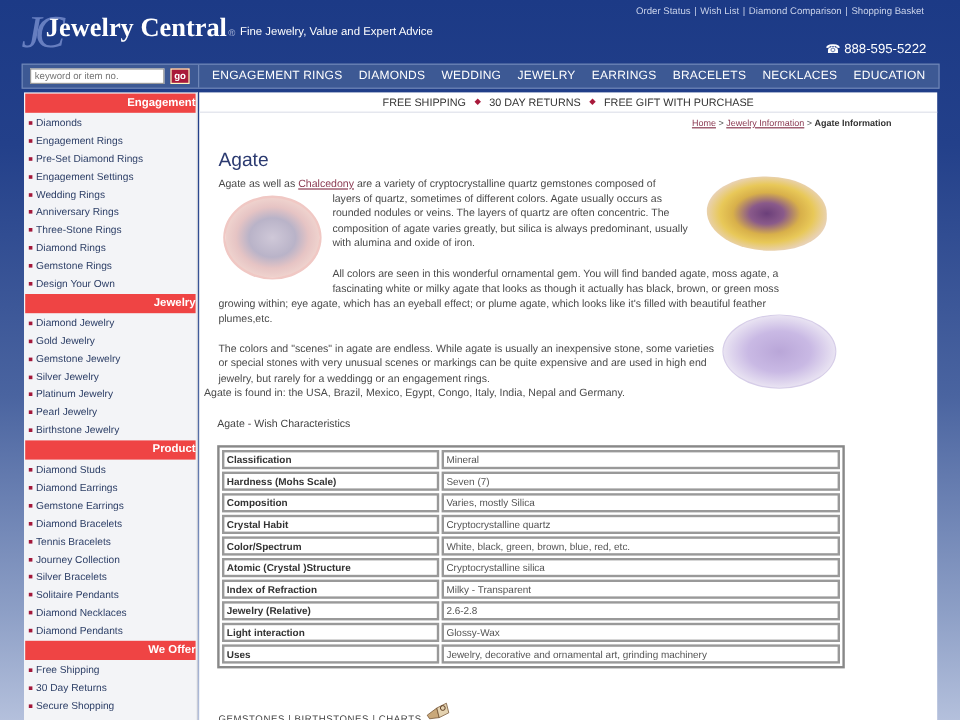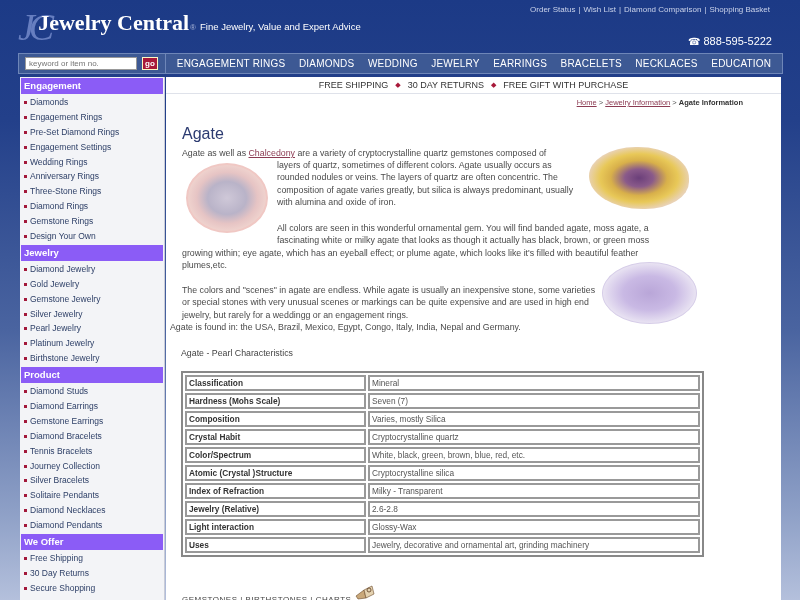--- a/index.html
+++ b/index.html
@@ -25,21 +25,21 @@
   
   .navbar { position: absolute; left: 18px; top: 53px; width: 765px; height: 21px; background: #3d5994; border: 1px solid #6e86b8; display: flex; align-items: center; }
   .searchbox { width: 147px; height: 100%; display: flex; align-items: center; padding-left: 6px; border-right: 1px solid #6e86b8; }
   .searchbox input { width: 112px; height: 13px; font-size: 8px; border: 1px solid #999; padding: 0 3px; color: #888; font-family: "Liberation Sans", sans-serif; }
   .go-btn { width: 16px; height: 13px; background: #a8193a; color: #fff; font-size: 8px; font-weight: bold; border: 1px solid #fef9c3; margin-left: 5px; display: flex; align-items: center; justify-content: center; }
   .navitems { display: flex; flex: 1; justify-content: space-around; padding: 0 4px; }
   .navitems a { color: #fff; font-size: 10px; text-decoration: none; letter-spacing: .2px; }
 
   
   .sidebar { position: absolute; left: 20px; top: 77px; width: 145px; height: 523px; background: #f3f4f7; border-right: 1px solid #c9ccd8; }
-  .side-head { background: #8b5cf6; color: #fff; font-weight: bold; font-size: 9.5px; height: 16px; line-height: 16px; padding-left: 3px; margin: 1px 1px 1px 1px; }
+  .side-head { background: #ef4444; color: #fff; font-weight: bold; font-size: 9.5px; height: 16px; line-height: 16px; padding-left: 3px; margin: 1px 1px 1px 1px; text-align: right; }
   .side-item { font-size: 8.5px; color: #2c3e66; height: 14.9px; line-height: 14.9px; padding-left: 4px; display: flex; align-items: center; }
   .side-item .bullet { width: 3px; height: 3px; background: #a3183a; display: inline-block; margin-right: 3px; }
 
   
   .content { position: absolute; left: 166px; top: 77px; width: 615px; height: 523px; background: #fff; }
   .promo { height: 17px; border-bottom: 1px solid #dfe2ea; display: flex; justify-content: center; align-items: center; font-size: 9px; color: #333; }
   .promo .diamond { color: #a8193a; font-size: 7px; margin: 0 7px; }
   .breadcrumb { text-align: right; padding-right: 38px; font-size: 7.5px; margin-top: 4px; color: #555; }
   .breadcrumb a { color: #8b3a52; text-decoration: underline; }
   .breadcrumb b { color: #333; }
@@ -148,25 +148,25 @@
   <div class="side-item">
       <span class="bullet"></span>
       <span>Gemstone Jewelry</span>
     </div>
   <div class="side-item">
       <span class="bullet"></span>
       <span>Silver Jewelry</span>
     </div>
   <div class="side-item">
       <span class="bullet"></span>
+      <span>Platinum Jewelry</span>
+    </div>
+  <div class="side-item">
+      <span class="bullet"></span>
       <span>Pearl Jewelry</span>
-    </div>
-  <div class="side-item">
-      <span class="bullet"></span>
-      <span>Platinum Jewelry</span>
     </div>
   <div class="side-item">
       <span class="bullet"></span>
       <span>Birthstone Jewelry</span>
     </div>
 
   <div class="side-head">Product</div>
   <div class="side-item">
       <span class="bullet"></span>
       <span>Diamond Studs</span>
@@ -249,21 +249,21 @@
   <div class="para" style="left:111px; top:82px; width:305px;">layers of quartz, sometimes of different colors. Agate usually occurs as rounded nodules or veins. The layers of quartz are often concentric. The composition of agate varies greatly, but silica is always predominant, usually with alumina and oxide of iron.</div>
   <div class="gem gem2"></div>
 
   <div class="para" style="left:111px; top:145px; width:400px;">All colors are seen in this wonderful ornamental gem. You will find banded agate, moss agate, a fascinating white or milky agate that looks as though it actually has black, brown, or green moss</div>
   <div class="para" style="left:16px; top:170px; width:470px;">growing within; eye agate, which has an eyeball effect; or plume agate, which looks like it's filled with beautiful feather plumes,etc.</div>
   <div class="gem gem3"></div>
 
   <div class="para" style="left:16px; top:207px; width:415px;">The colors and "scenes" in agate are endless. While agate is usually an inexpensive stone, some varieties or special stones with very unusual scenes or markings can be quite expensive and are used in high end jewelry, but rarely for a weddingg or an engagement rings.</div>
   <div class="para" style="left:4px; top:244px; width:420px;">Agate is found in: the USA, Brazil, Mexico, Egypt, Congo, Italy, India, Nepal and Germany.</div>
 
-  <div class="char-title">Agate - Pearl Characteristics</div>
+  <div class="char-title">Agate - Wish Characteristics</div>
 
   <table class="chars">
     <tbody>
         <tr>
           <td class="k">Classification</td>
           <td class="v">Mineral</td>
         </tr>
     <tr>
           <td class="k">Hardness (Mohs Scale)</td>
           <td class="v">Seven (7)</td>

